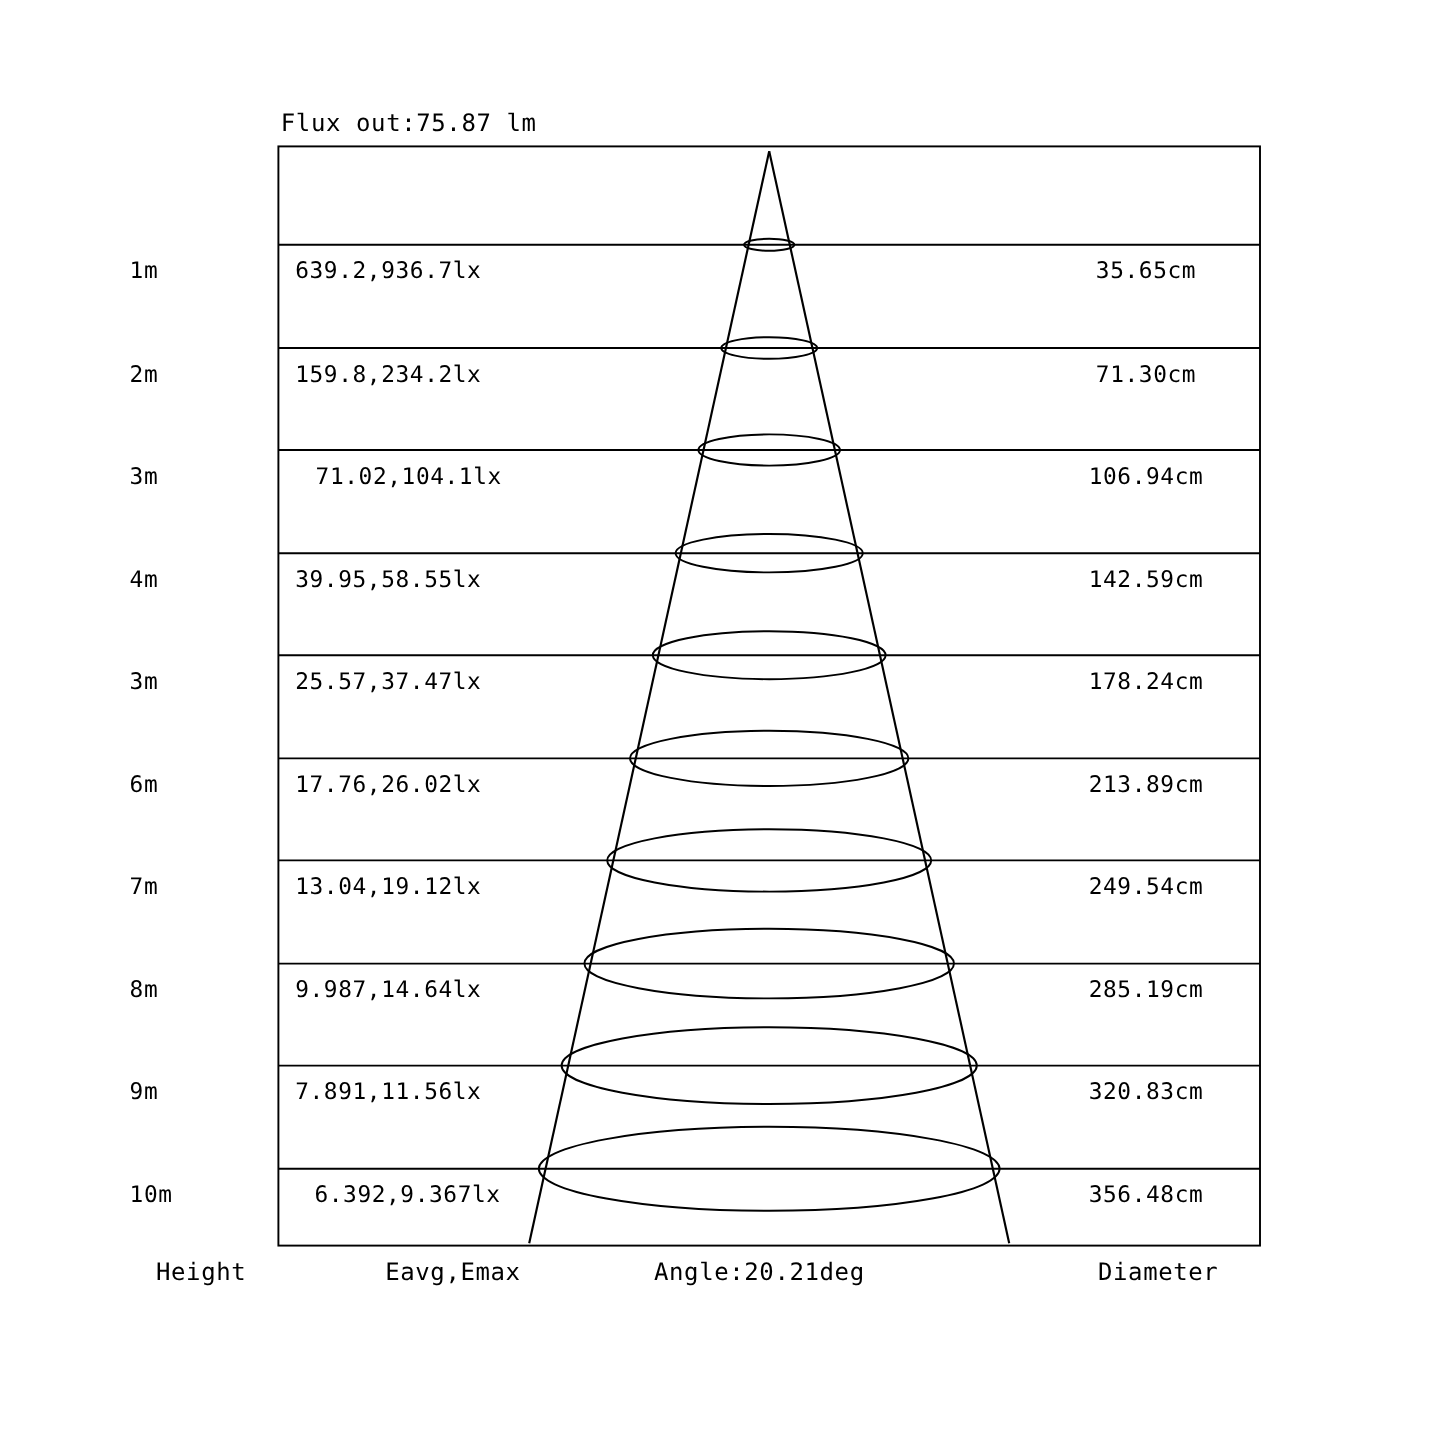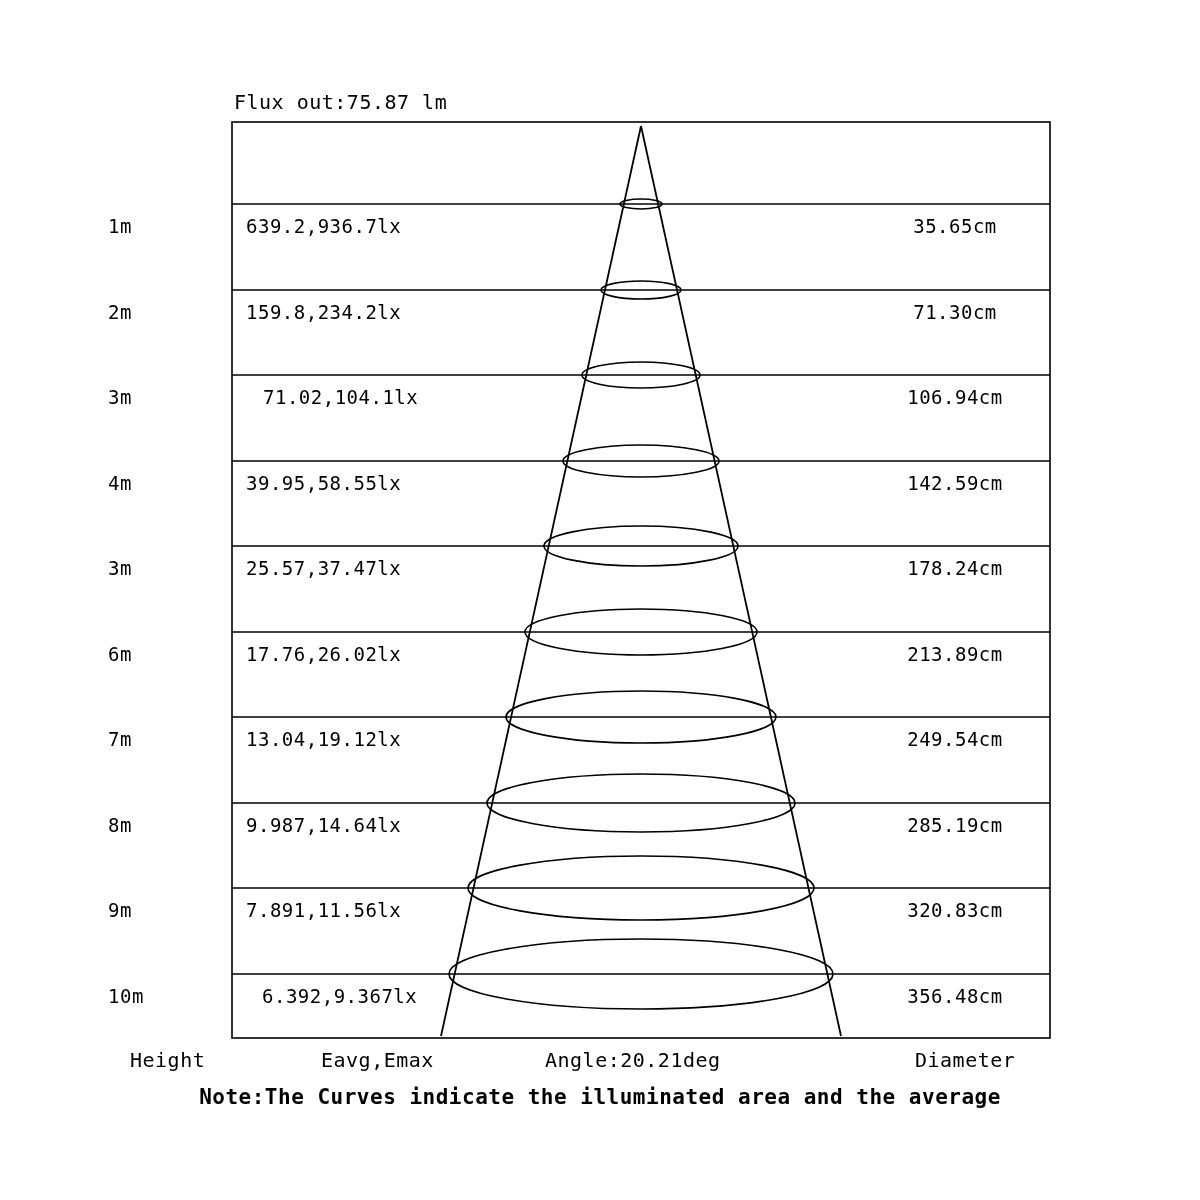--- a/index.html
+++ b/index.html
@@ -152,16 +152,15 @@
   <div class="row-text height-label" style="left:108px; top:971px;">10m</div>
   <div class="row-text eavg-label" style="left:246px; top:971px;margin-left:16px;">6.392,9.367lx</div>
   <div class="row-text diam-label" style="left:880px; top:971px;">356.48cm</div>
 
   <div class="axis-caption" style="left:130px; top:1034px;">Height</div>
   <div class="axis-caption" style="left:321px; top:1034px;">Eavg,Emax</div>
   <div class="axis-caption" style="left:545px; top:1034px;">Angle:20.21deg</div>
   <div class="axis-caption" style="left:915px; top:1034px;">Diameter</div>
 
   <div class="note">
-    <div>Note:The Curves indicate the illuminated area and the average</div>
   </div>
 
 </div>
 
 </body></html>

